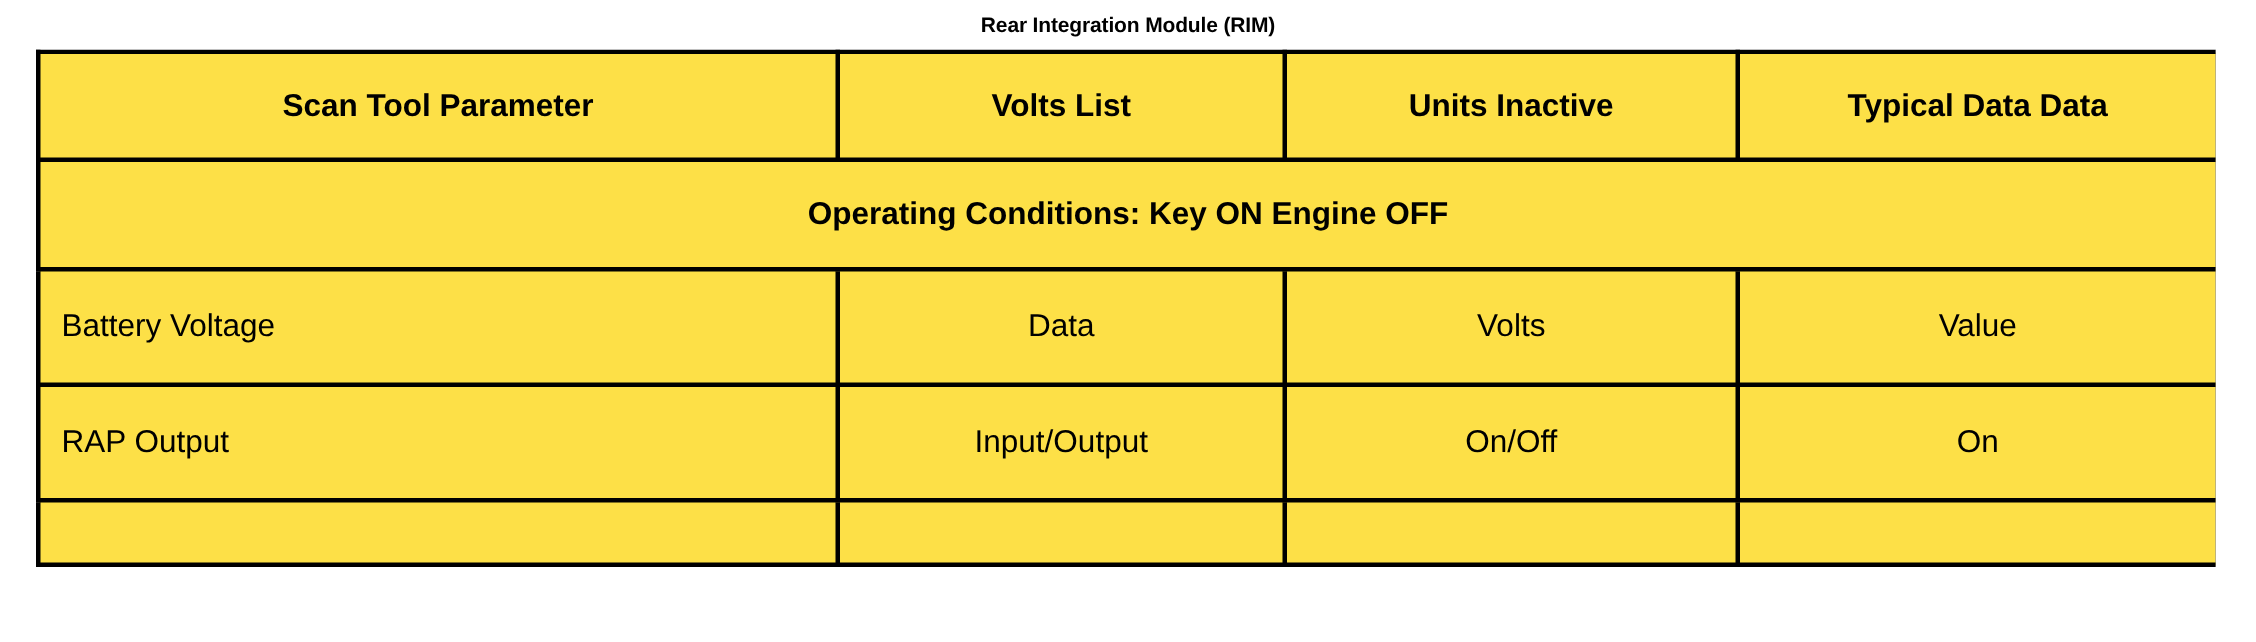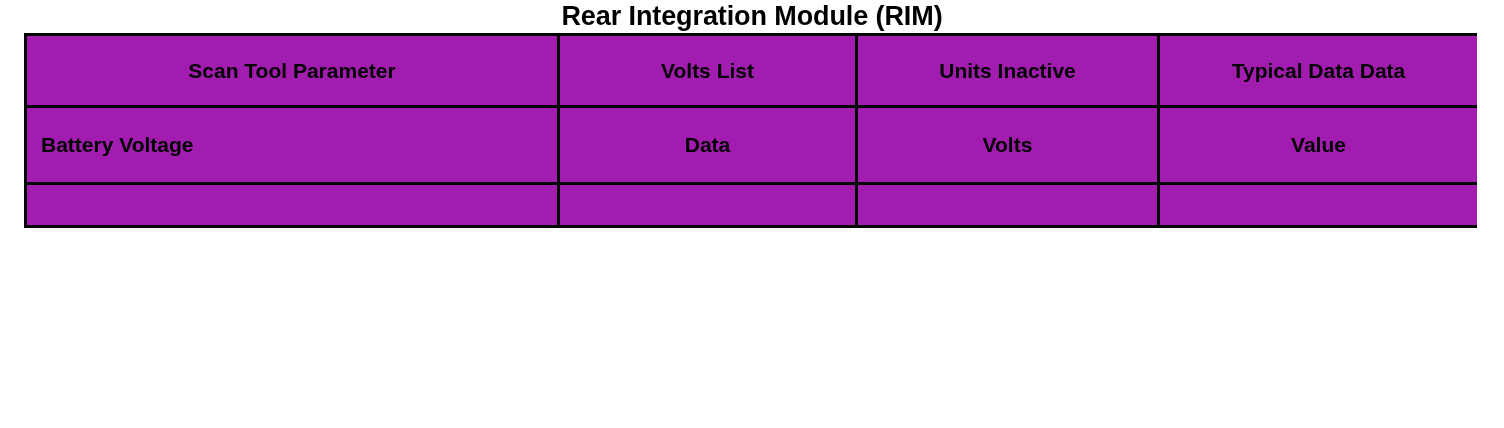--- a/index.html
+++ b/index.html
@@ -23,21 +23,21 @@
   }
 
   .table-title {
     position: absolute;
     left: 0;
     top: 0;
     width: 1504px;
     height: 32px;
     line-height: 32px;
     text-align: center;
-    font-size: 27px;
+    font-size: 14px;
     font-weight: bold;
     letter-spacing: -0.1px;
   }
 
   .table-wrap {
     position: absolute;
     left: 24px;
     top: 33px;
     width: 1453px;
     height: 395px;
@@ -50,21 +50,21 @@
     table-layout: fixed;
     border: 3px solid #000;
     background: #fff;
   }
 
   table.spec td {
     border: 3px solid #000;
     padding: 0 14px;
     font-size: 21px;
     vertical-align: middle;
-    background: #a21caf;
+    background: #fde047;
   }
 
   
   col.c1 { width: 533px; }
   col.c2 { width: 298px; }
   col.c3 { width: 302px; }
   col.c4 { width: 320px; }
 
   tr.header-row td {
     height: 69px;
@@ -74,21 +74,21 @@
 
   tr.section-row td {
     height: 70px;
     text-align: center;
     font-weight: bold;
   }
 
   tr.data-row td {
     height: 74px;
     text-align: center;
-    font-weight: bold;
+    font-weight: normal;
   }
 
   tr.data-row td.param {
     text-align: left;
   }
 
   
   tr.cut-row td {
     height: 40px;
   }
@@ -109,29 +109,38 @@
           <col class="c4">
       </colgroup>
       <tbody>
         <tr class="header-row">
           <td>Scan Tool Parameter</td>
           <td>Volts List</td>
           <td>Units Inactive</td>
           <td>Typical Data Data</td>
         </tr>
 
+        <tr class="section-row">
+          <td colspan="4">Operating Conditions: Key ON Engine OFF</td>
+        </tr>
 
         <tr class="data-row">
           <td class="param">Battery Voltage</td>
           <td>Data</td>
           <td>Volts</td>
           <td>Value</td>
         </tr>
 
 
+        <tr class="data-row">
+          <td class="param">RAP Output</td>
+          <td>Input/Output</td>
+          <td>On/Off</td>
+          <td>On</td>
+        </tr>
 
         <tr class="cut-row">
           <td></td>
           <td></td>
           <td></td>
           <td></td>
         </tr>
       </tbody>
     </table>
   </div>

